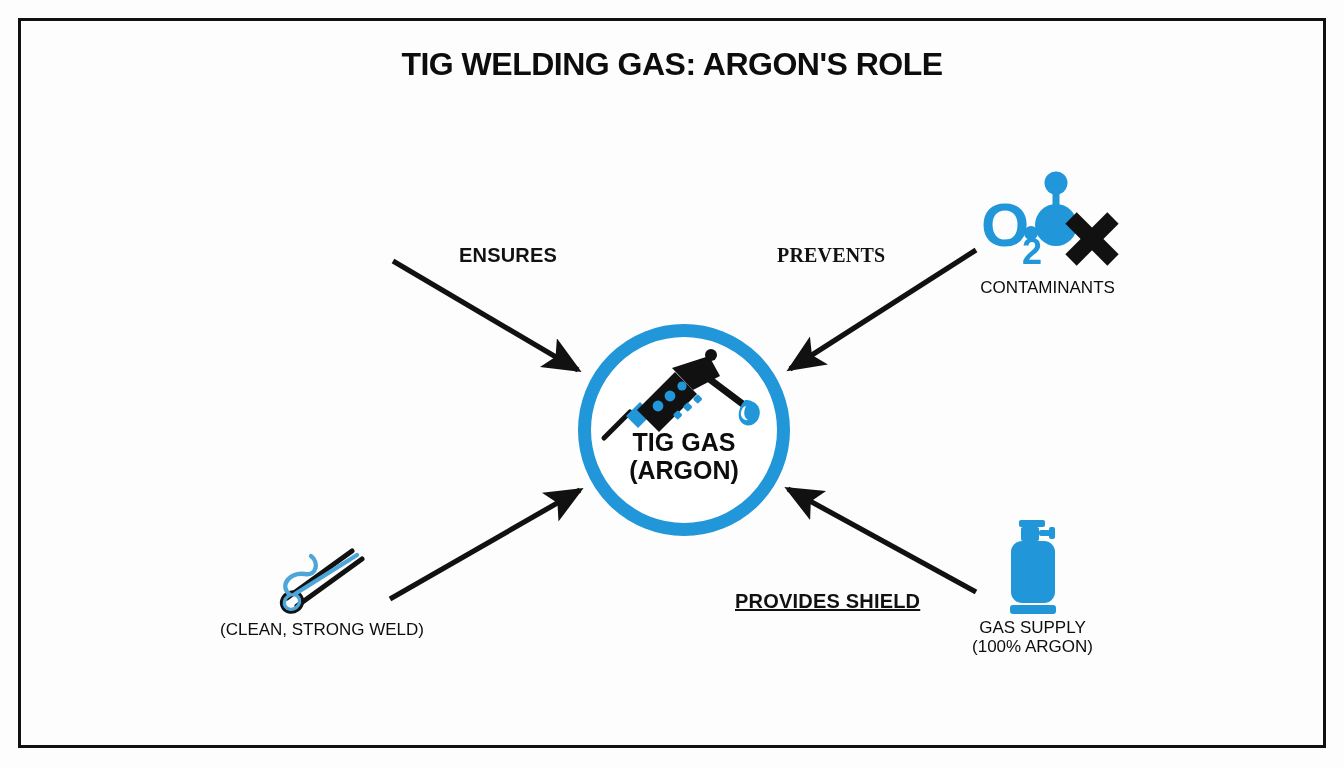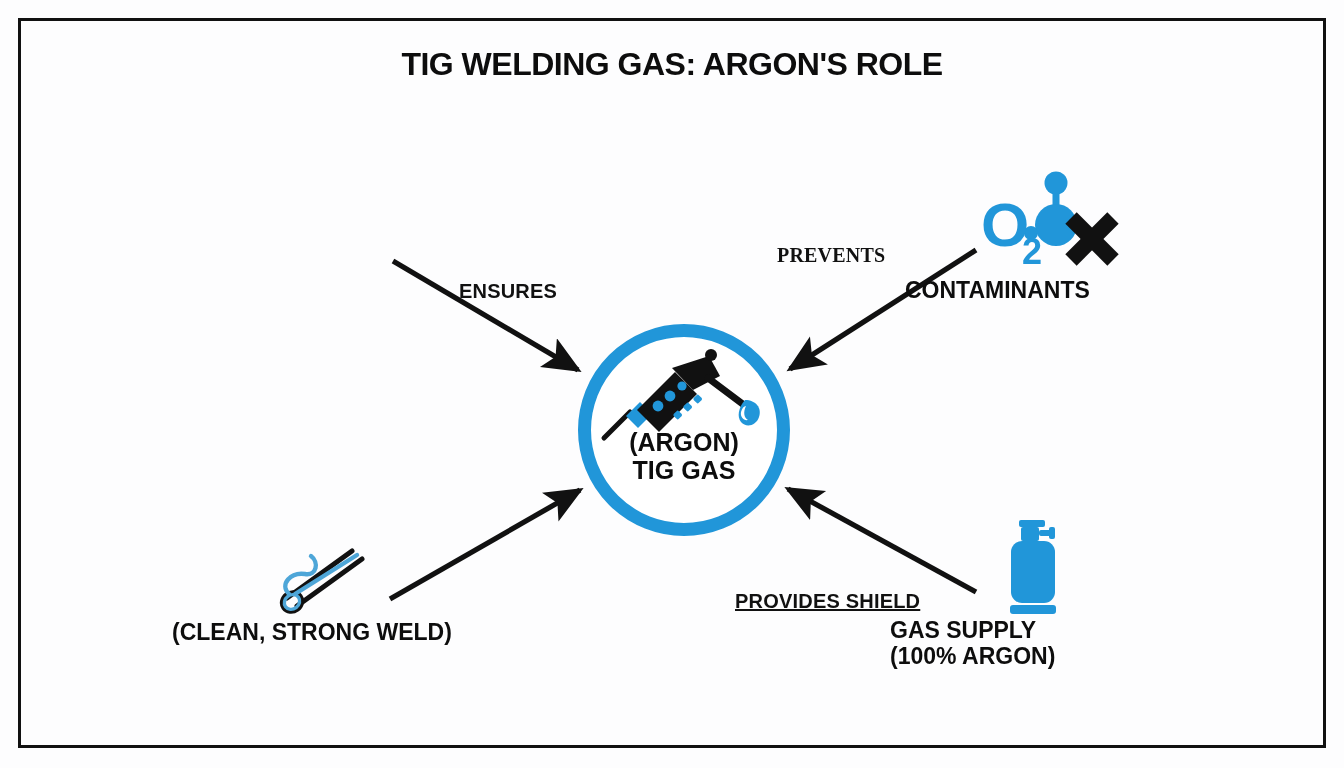--- a/index.html
+++ b/index.html
@@ -42,21 +42,21 @@
     white-space: nowrap;
   }
   .edge-label {
     position: absolute;
     font-size: 20px;
     font-weight: bold;
     color: #111111;
     letter-spacing: 0.2px;
     white-space: nowrap;
   }
-  #label-ensures { left: 459px; top: 244px; margin-top: 36px; }
+  #label-ensures { left: 459px; top: 244px; }
   #label-prevents { left: 777px; top: 244px; font-family: Liberation Serif, serif; }
   #label-provides-shield { left: 735px; top: 590px; text-decoration: underline; }
 
   #center-node {
     position: absolute;
     left: 578px;
     top: 324px;
     width: 212px;
     height: 212px;
   }
@@ -86,22 +86,23 @@
     left: 18px;
     top: 18px;
     width: 176px;
     height: 100px;
   }
 
   .node {
     position: absolute;
   }
   .node-caption {
-    font-size: 23px;
-    font-weight: bold;
+    text-align: center;
+    font-size: 17px;
+    font-weight: normal;
     color: #0d0d0d;
     line-height: 1.12;
     white-space: nowrap;
   }
   #node-contaminants { left: 905px; top: 168px; width: 285px; }
   #node-contaminants .icon-wrap { height: 110px; display: flex; align-items: center; justify-content: center; }
   #node-gas-supply { left: 890px; top: 518px; width: 285px; }
   #node-gas-supply .icon-wrap { height: 100px; display: flex; align-items: flex-end; justify-content: center; }
   #node-result { left: 172px; top: 528px; width: 300px; }
   #node-result .icon-wrap { height: 92px; display: flex; align-items: center; justify-content: center; }
@@ -160,22 +161,22 @@
       <circle cx="86" cy="44" r="4.6" fill="#2196d9"></circle>
 
       <rect x="78" y="70" width="7" height="7" rx="1.6" fill="#2196d9" transform="rotate(-45 81 73)"></rect>
       <rect x="88" y="62" width="7" height="7" rx="1.6" fill="#2196d9" transform="rotate(-45 91 65)"></rect>
       <rect x="98" y="54" width="7" height="7" rx="1.6" fill="#2196d9" transform="rotate(-45 101 57)"></rect>
 
       <path d="M149,58 C160,58 166,66 163,75 C160,84 150,86 145,80 C141,75 142,66 149,58 Z" fill="#2196d9"></path>
       <path d="M150,64 C147,70 148,76 152,78 C148,79 144,75 145,70 C146,66 148,64 150,64 Z" fill="#ffffff"></path>
     </svg>
     <div id="center-text">
+      <div>TIG GAS</div>
       <div>(ARGON)</div>
-      <div>TIG GAS</div>
     </div>
   </div>
 
   <div class="node" id="node-contaminants">
     <div class="icon-wrap">
       <svg width="150" height="106" viewBox="0 0 150 106">
 
         <circle cx="83" cy="13" r="11.5" fill="#2196d9"></circle>
         <rect x="79.5" y="20" width="7" height="22" fill="#2196d9"></rect>
         <circle cx="83" cy="55" r="21" fill="#2196d9"></circle>

